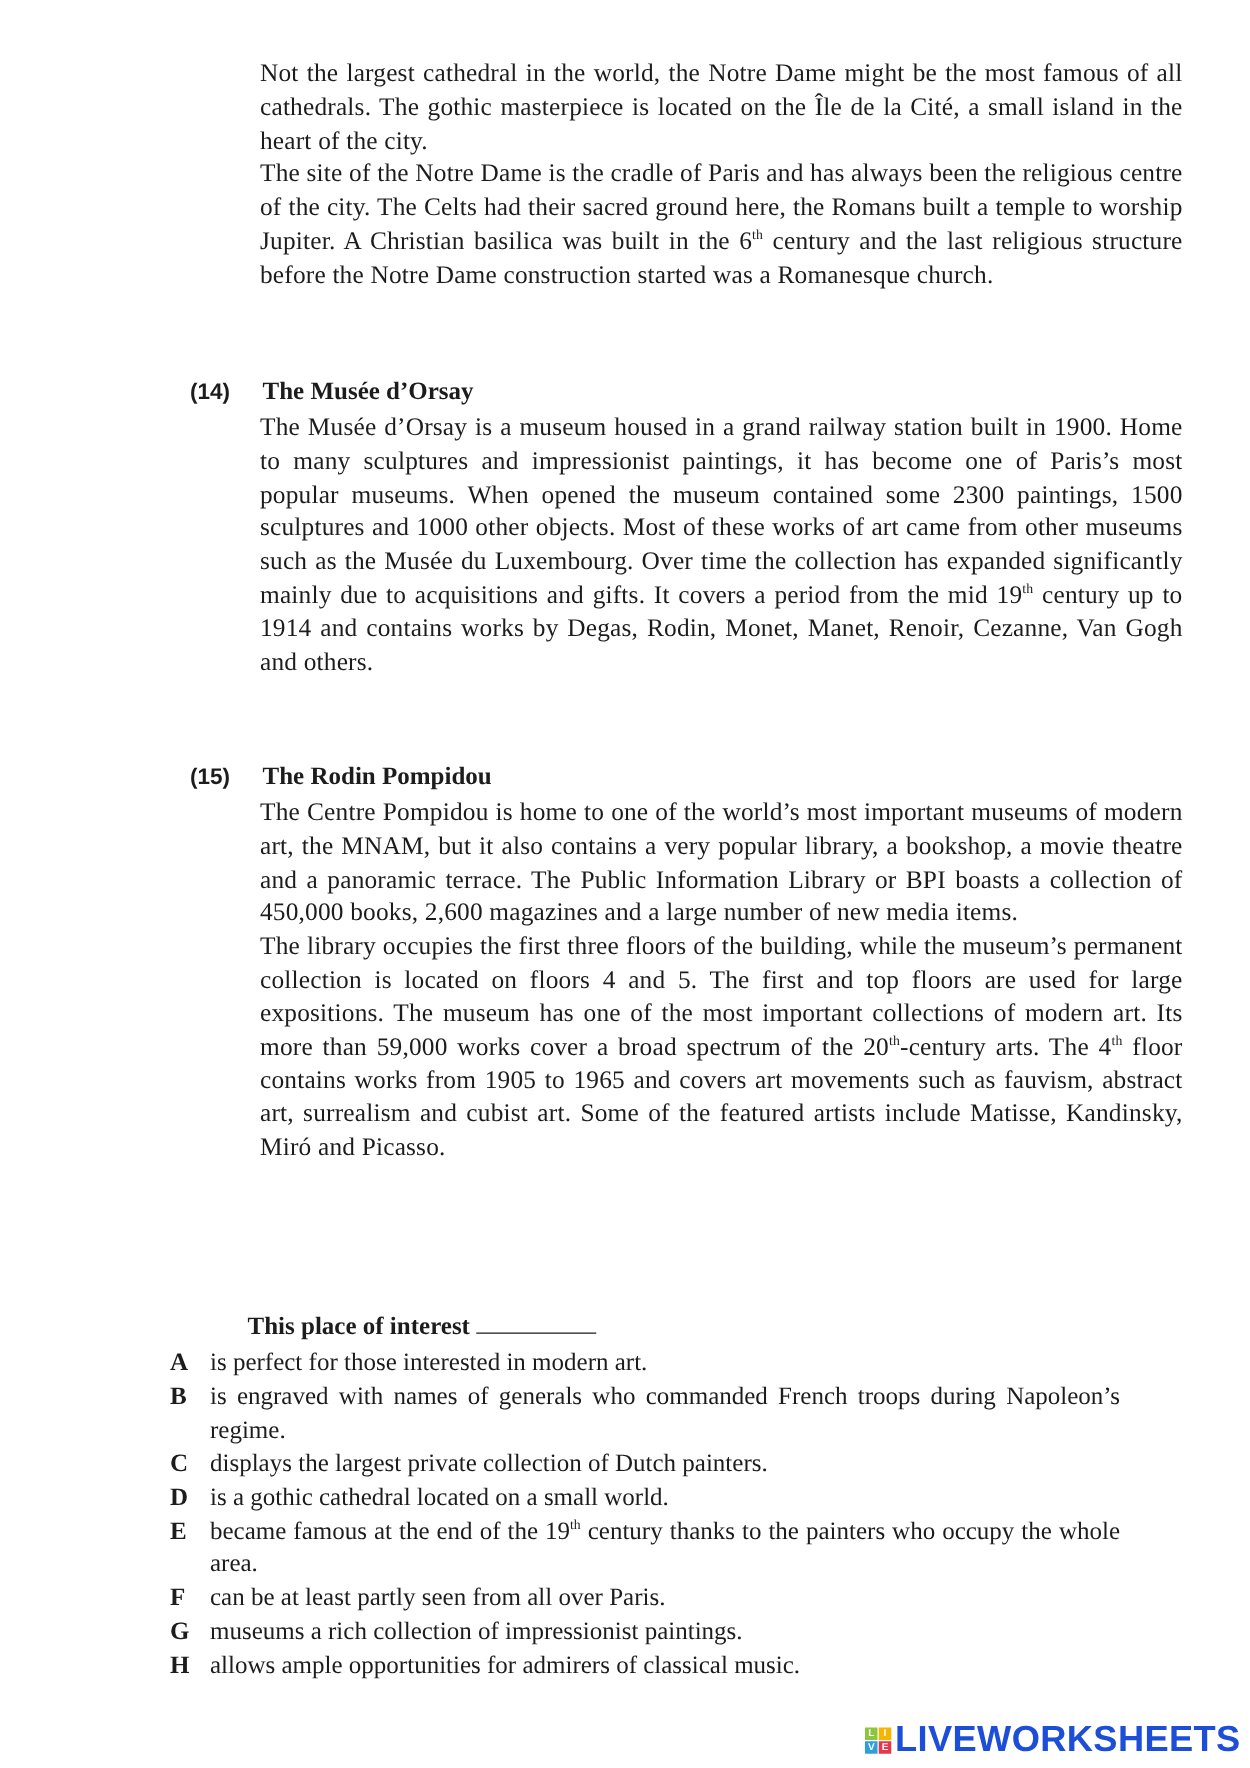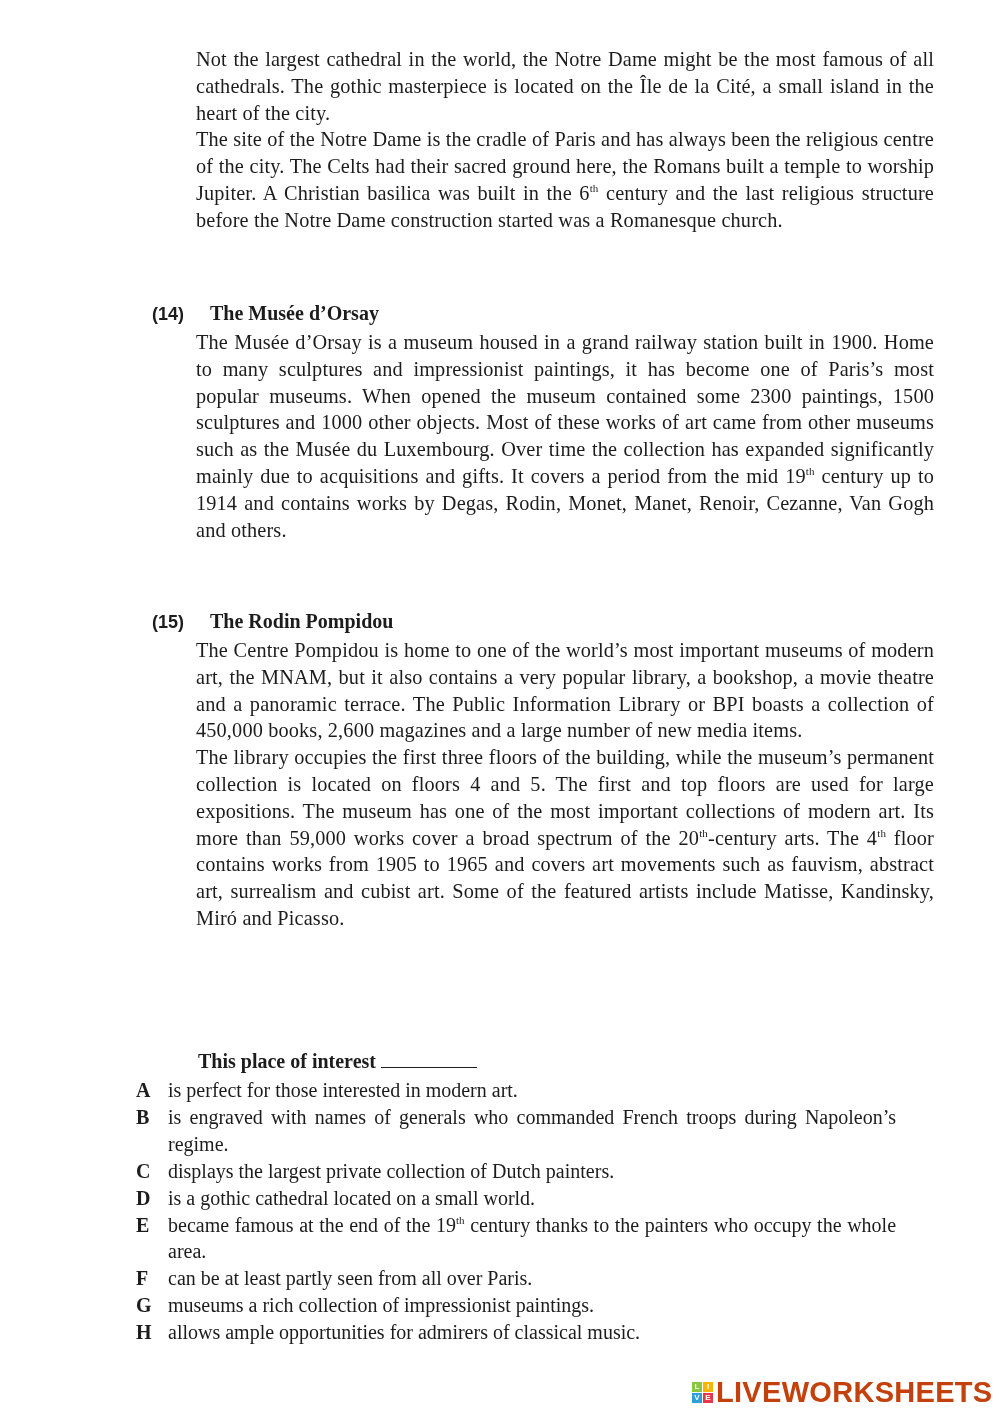--- a/index.html
+++ b/index.html
@@ -2,21 +2,21 @@
 <html><head>
 <meta charset="utf-8">
 <style>
   html, body { margin: 0; padding: 0; background: #ffffff; }
   body { width: 1000px; height: 1414px; position: relative; overflow: hidden;
          font-family: "DejaVu Serif", "Liberation Serif", serif; color: #1c1c1c; }
   .section { position: absolute; left: 152px; width: 800px; }
   .sec-head { display: flex; align-items: baseline; height: 27px; }
   .num { width: 58px; font-family: "Liberation Sans", sans-serif; font-weight: bold; font-size: 18px; }
   .title { font-family: "Liberation Serif", serif; font-weight: bold; font-size: 20px; }
-  .body { margin-left: 44px; width: 738px; font-family: "Liberation Serif", serif;
+  .body { margin-left: 56px; width: 738px; font-family: "Liberation Serif", serif;
           font-size: 20.3px; line-height: 26.8px; text-align: justify; letter-spacing: 0.15px; }
   .body p { margin: 0; }
   sup { font-size: 11px; line-height: 0; vertical-align: super; }
   .question { position: absolute; left: 156px; top: 1050px; font-family: "Liberation Serif", serif;
               font-weight: bold; font-size: 20px; margin-left: 42px; }
   .blank { display: inline-block; width: 96px; border-bottom: 1.5px solid #1c1c1c; margin-left: 5px; }
   .options { position: absolute; left: 136px; top: 1077px; width: 760px; font-family: "Liberation Serif", serif;
              font-size: 20px; line-height: 26.9px; }
   .opt { display: flex; }
   .opt-letter { width: 32px; font-weight: bold; flex: none; }
@@ -98,14 +98,14 @@
   </div>
 </div>
 
 <div class="logo">
   <div class="logo-grid">
     <span style="background: rgb(140, 198, 63);">L</span>
     <span style="background: rgb(247, 181, 0);">I</span>
     <span style="background: rgb(46, 159, 217);">V</span>
     <span style="background: rgb(232, 54, 75);">E</span>
   </div>
-  <span class="logo-text" style="color: #c2410c;">LIVEWORKSHEETS</span>
+  <span class="logo-text" style="color: #1d4ed8;">LIVEWORKSHEETS</span>
 </div>
 
 </body></html>

